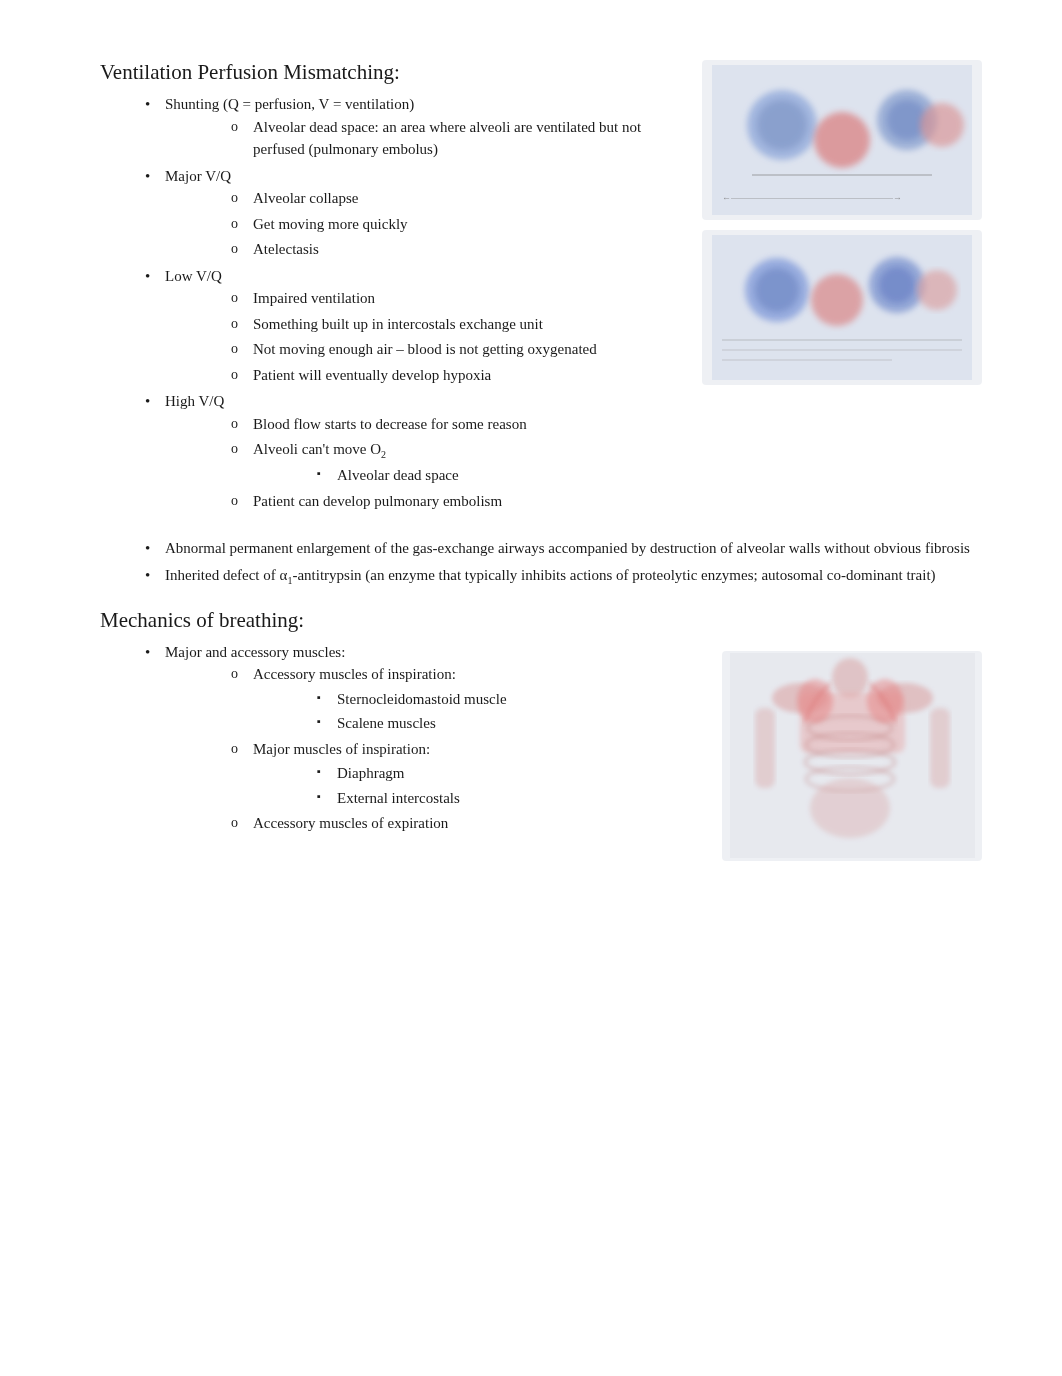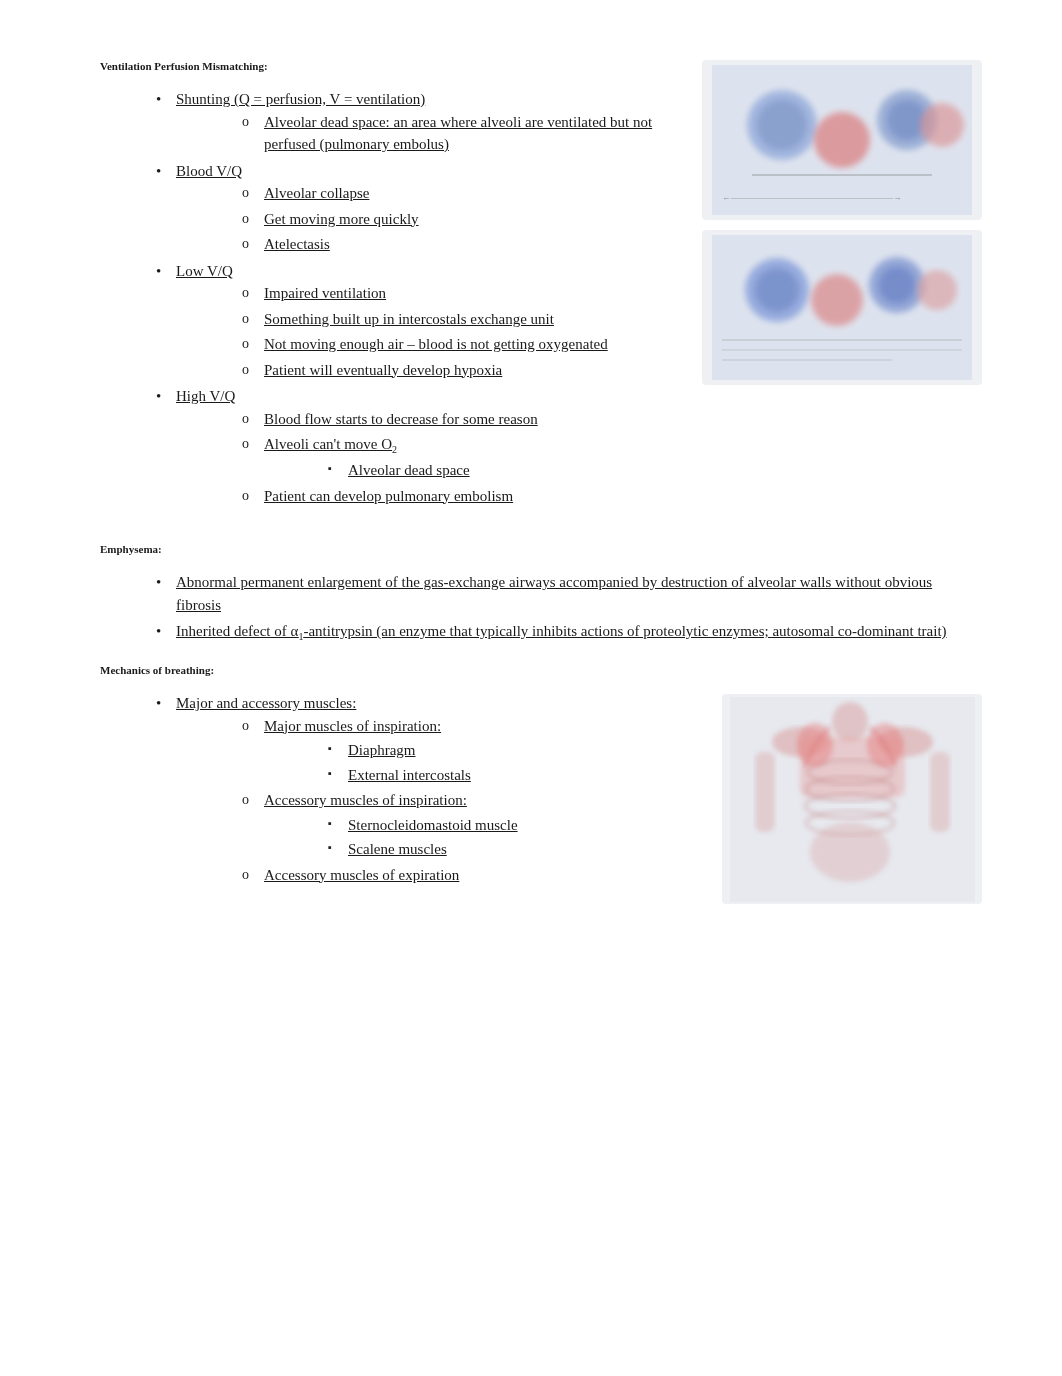--- a/index.html
+++ b/index.html
@@ -17,31 +17,30 @@
       min-height: 1376px;
       padding: 60px 80px 60px 100px;
     }
 
     .page-content {
       position: relative;
       max-width: 100%;
     }
 
     .section-heading {
-      font-size: 11px;
-      font-weight: bold;
+      font-size: 21px;
+      font-weight: normal;
       margin-bottom: 8px;
       margin-top: 0;
     }
 
     ul.bullet-list {
       list-style: none;
       padding-left: 0;
-      margin: 16px;
-      text-decoration: underline;
+      margin: 5px;
     }
 
     ul.bullet-list > li {
       position: relative;
       padding-left: 28px;
       margin-bottom: 4px;
       line-height: 1.5;
     }
 
     ul.bullet-list > li::before {
@@ -245,21 +244,21 @@
           <span>Shunting (Q = perfusion, V = ventilation)</span>
           <div class="indent-2">
             <ul class="circle-list">
               <li>Alveolar dead space: an area where alveoli are ventilated but not perfused (pulmonary embolus)</li>
             </ul>
           </div>
         </li>
 
 
         <li>
-          <span>Blood V/Q</span>
+          <span>Major V/Q</span>
           <div class="indent-2">
             <ul class="circle-list">
               <li>Alveolar collapse</li>
               <li>Get moving more quickly</li>
               <li>Atelectasis</li>
             </ul>
           </div>
         </li>
 
         <li>
@@ -290,21 +289,20 @@
               <li>Patient can develop pulmonary embolism</li>
             </ul>
           </div>
         </li>
 
       </ul>
     </div>
   </div>
 
   <div class="section-block">
-    <p class="section-heading">Emphysema:</p>
 
     <div class="indent-1">
       <ul class="bullet-list">
         <li>Abnormal permanent enlargement of the gas-exchange airways accompanied by destruction of alveolar walls without obvious fibrosis</li>
         <li>Inherited defect of α<sub>1</sub>-antitrypsin (an enzyme that typically inhibits actions of proteolytic enzymes; autosomal co-dominant trait)</li>
       </ul>
     </div>
   </div>
 
   <div class="section-block content-with-images clearfix">
@@ -348,40 +346,40 @@
     </div>
 
     <div class="indent-1">
       <ul class="bullet-list">
         <li>
           <span>Major and accessory muscles:</span>
           <div class="indent-2">
             <ul class="circle-list">
 
               <li>
+                <span>Accessory muscles of inspiration:</span>
+                <div class="indent-2">
+                  <ul class="square-list">
+                    <li>Sternocleidomastoid muscle</li>
+                    <li>Scalene muscles</li>
+                  </ul>
+                </div>
+              </li>
+
+              <li>
                 <span>Major muscles of inspiration:</span>
                 <div class="indent-2">
                   <ul class="square-list">
                     <li>Diaphragm</li>
                     <li>External intercostals</li>
                   </ul>
                 </div>
               </li>
 
               <li>
-                <span>Accessory muscles of inspiration:</span>
-                <div class="indent-2">
-                  <ul class="square-list">
-                    <li>Sternocleidomastoid muscle</li>
-                    <li>Scalene muscles</li>
-                  </ul>
-                </div>
-              </li>
-
-              <li>
                 <span>Accessory muscles of expiration</span>
               </li>
 
             </ul>
           </div>
         </li>
       </ul>
     </div>
 
   </div>

